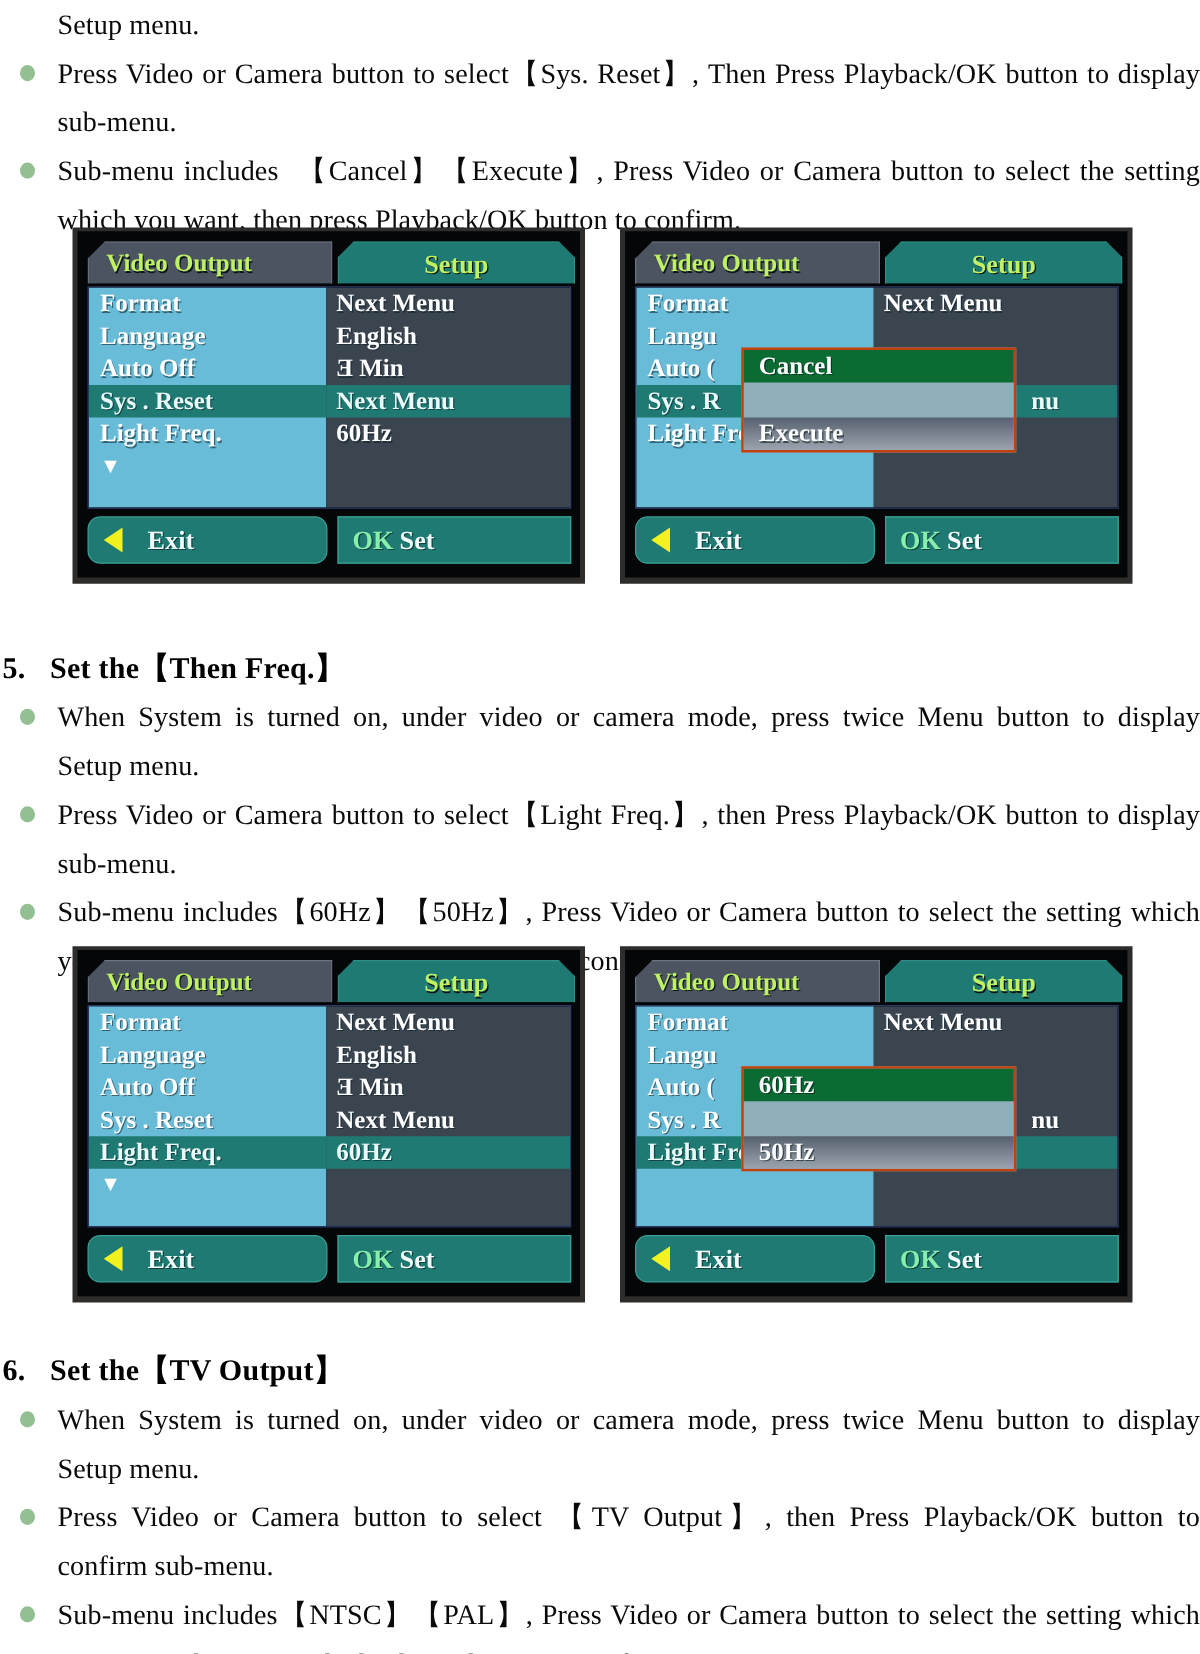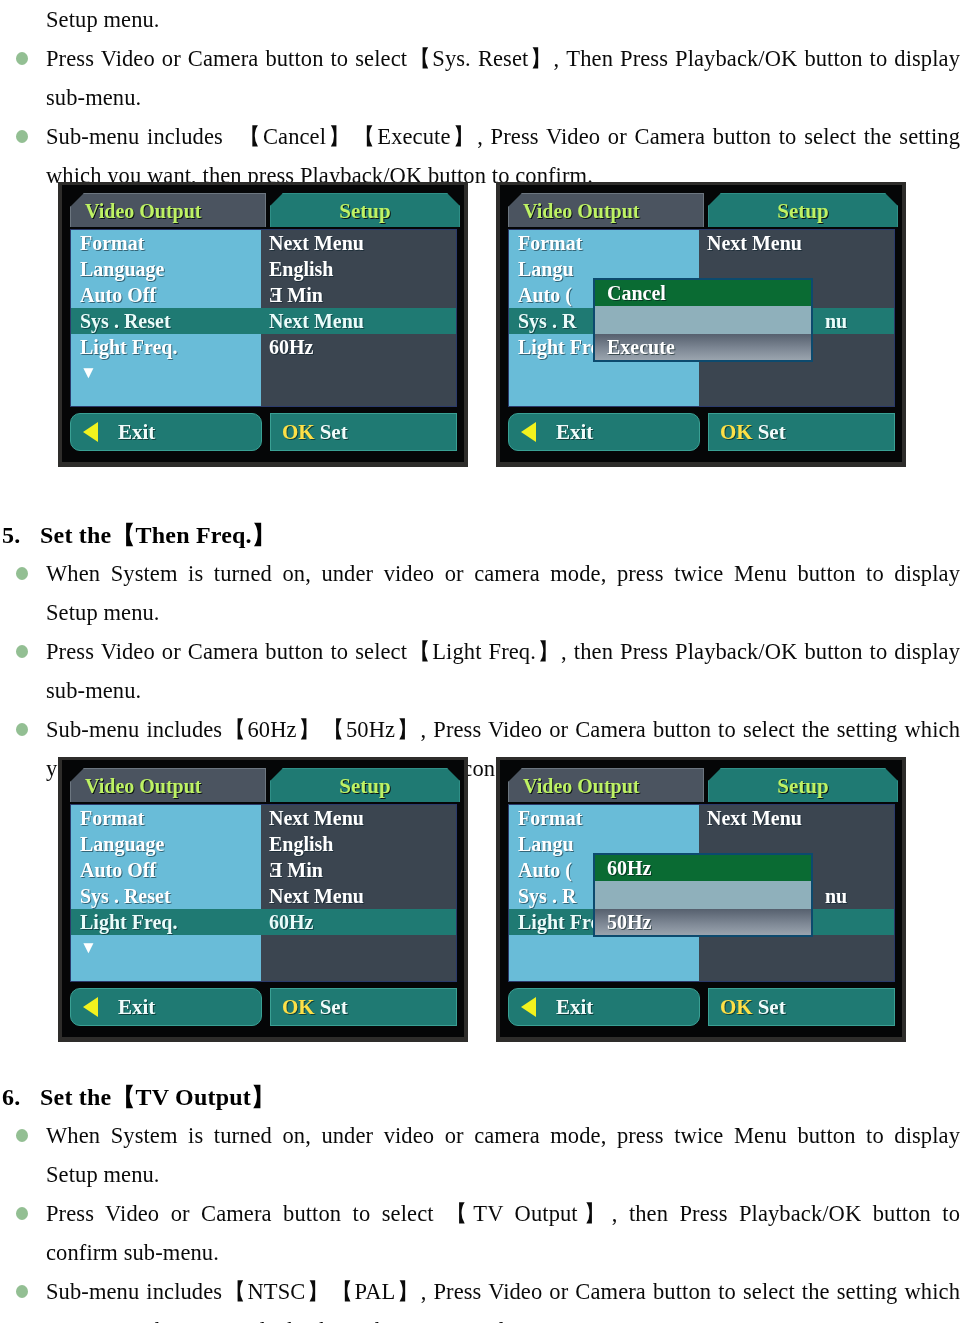--- a/index.html
+++ b/index.html
@@ -173,29 +173,29 @@
   }
   .osdbtn.exit { width: 192px; padding-left: 12px; border-radius: 10px; }
   .osdbtn.ok   { flex: 1; padding-left: 11px; }
   .tri-left {
     width: 0; height: 0;
     border-top: 10px solid transparent;
     border-bottom: 10px solid transparent;
     border-right: 15px solid #f2f21e;
     margin-right: 20px;
   }
-  .ok-yellow { color: #fde047; margin-right: 5px; }
+  .ok-yellow { color: #86efac; margin-right: 5px; }
 
   
   .popup {
     position: absolute;
     left: 84px;
     top: 48px;
     width: 220px;
-    border: 2px solid #0c4a6e;
+    border: 2px solid #c2410c;
     background: #8fb0bb;
     box-sizing: border-box;
     z-index: 5;
   }
   .popup .prow {
     height: 26px;
     line-height: 26px;
     font-family: "Liberation Serif", "DejaVu Serif", serif;
     font-weight: bold;
     font-size: 20px;

